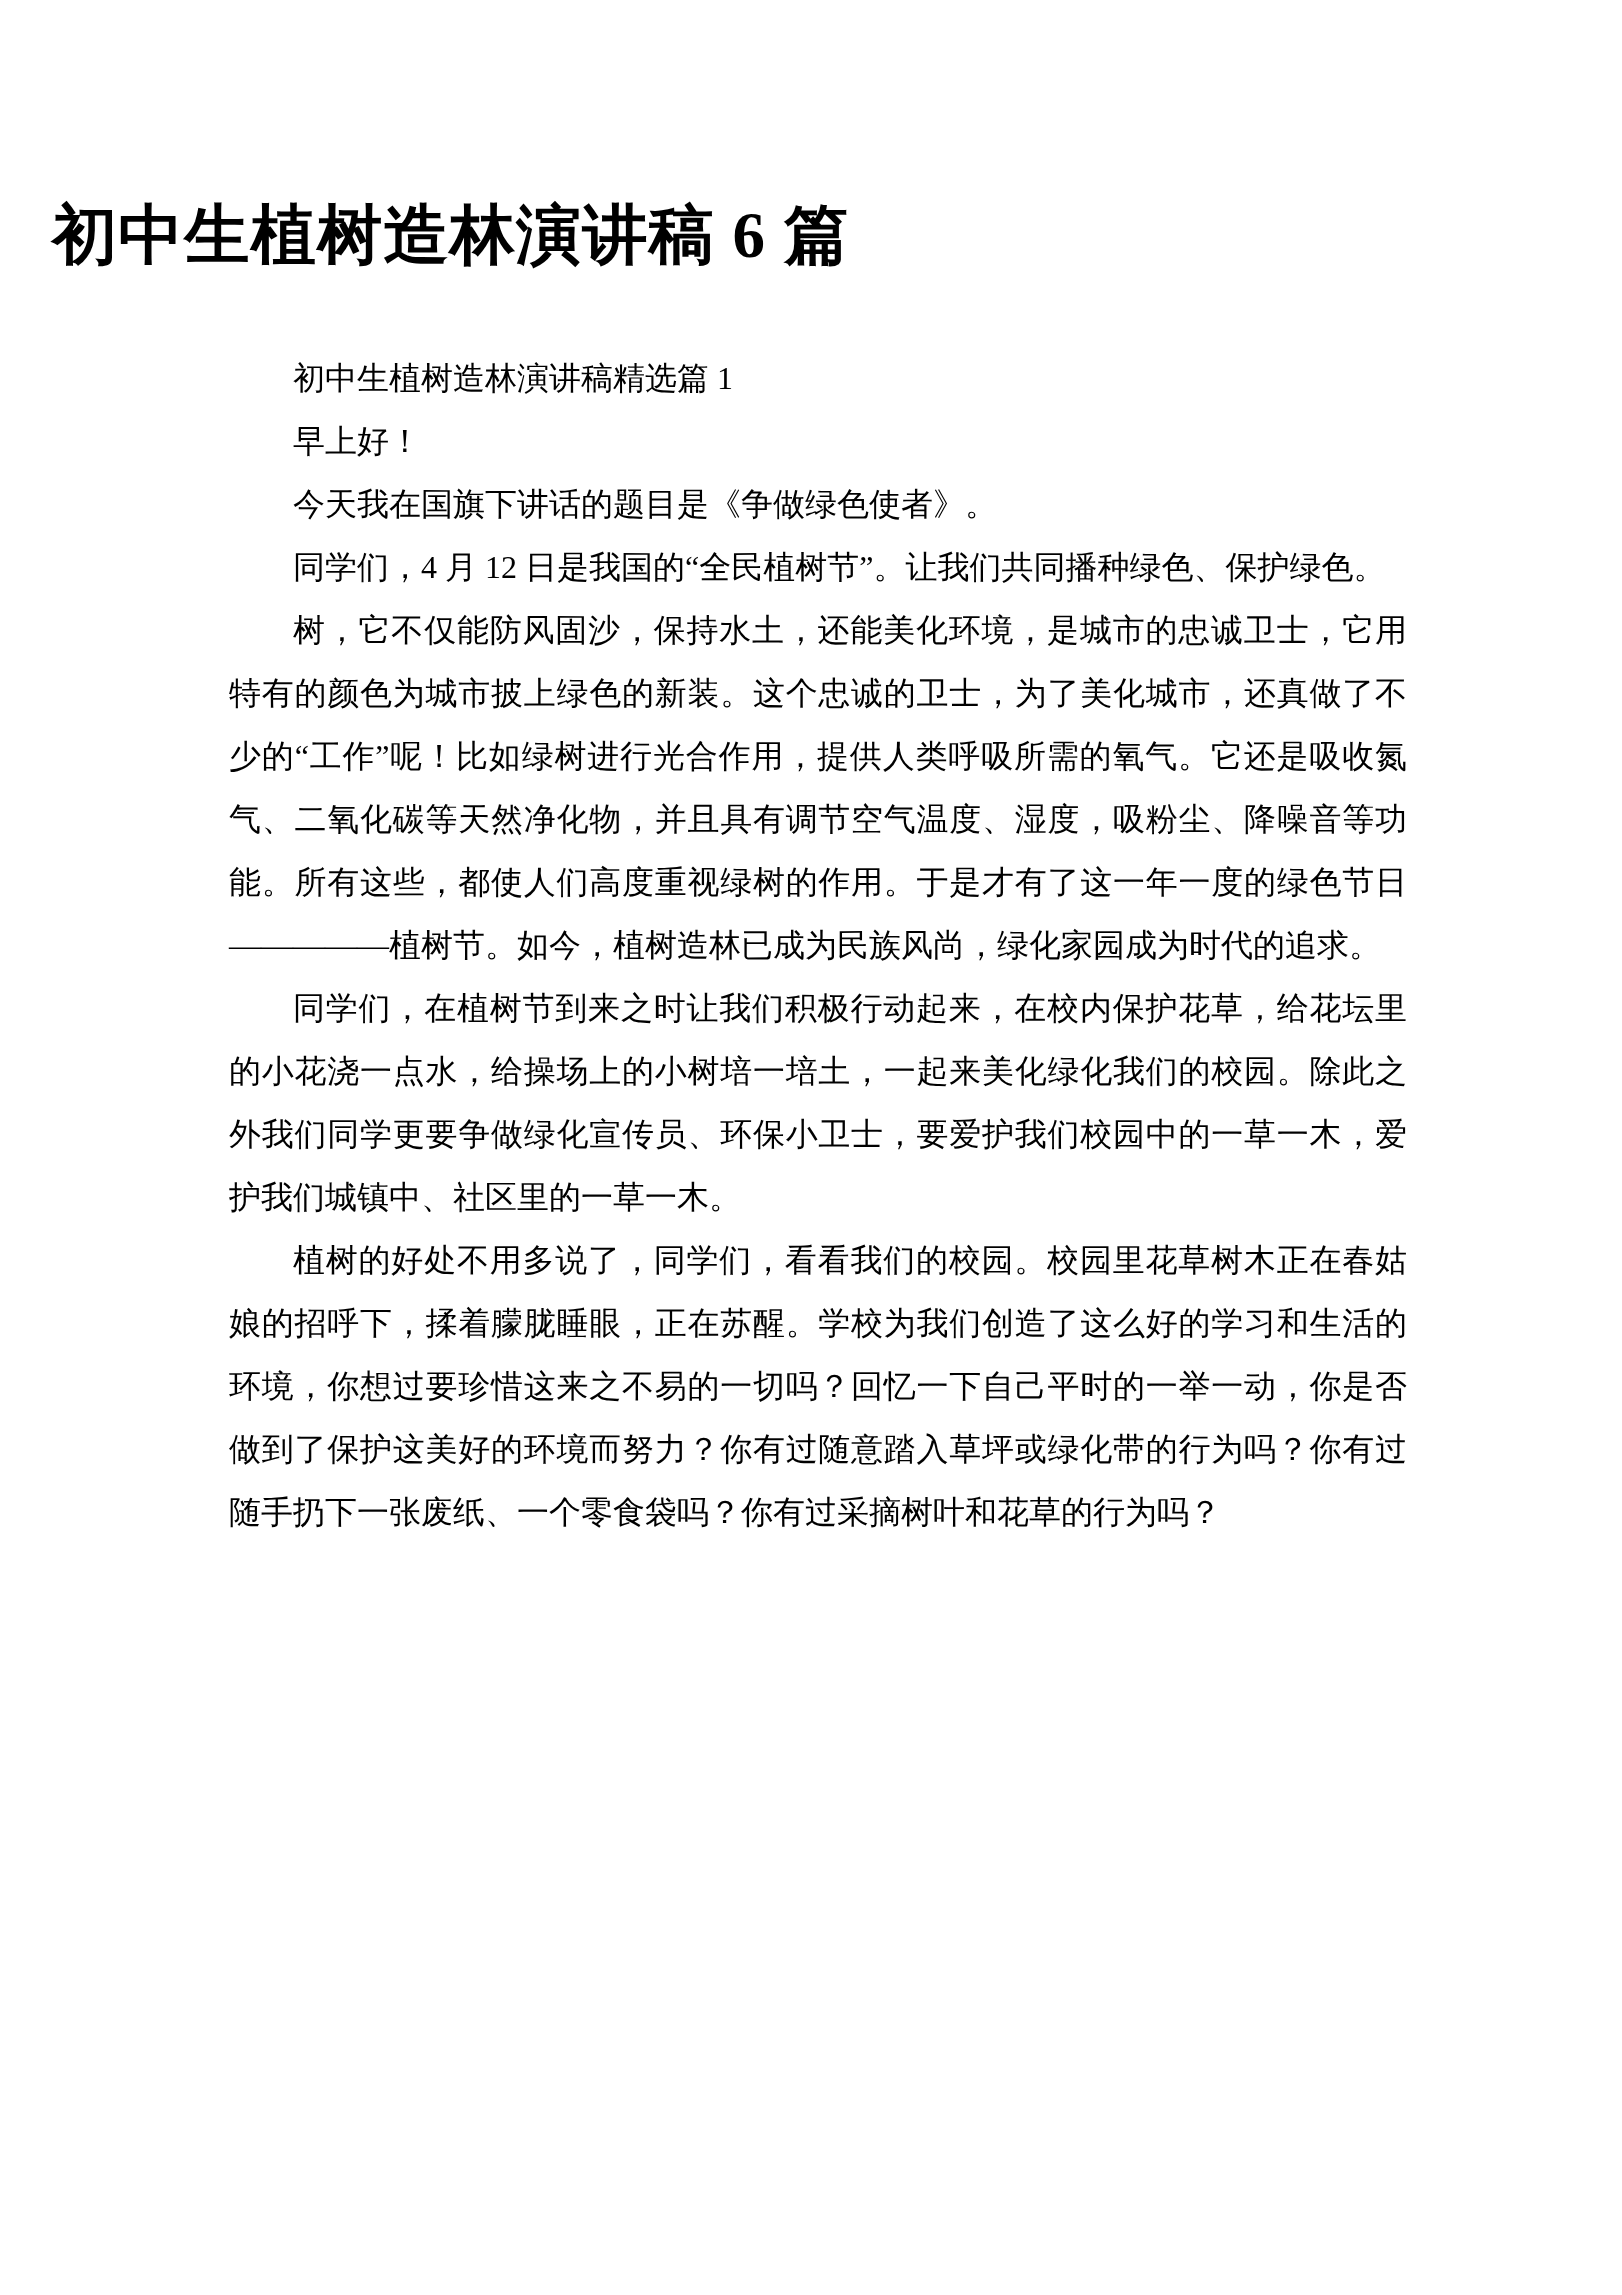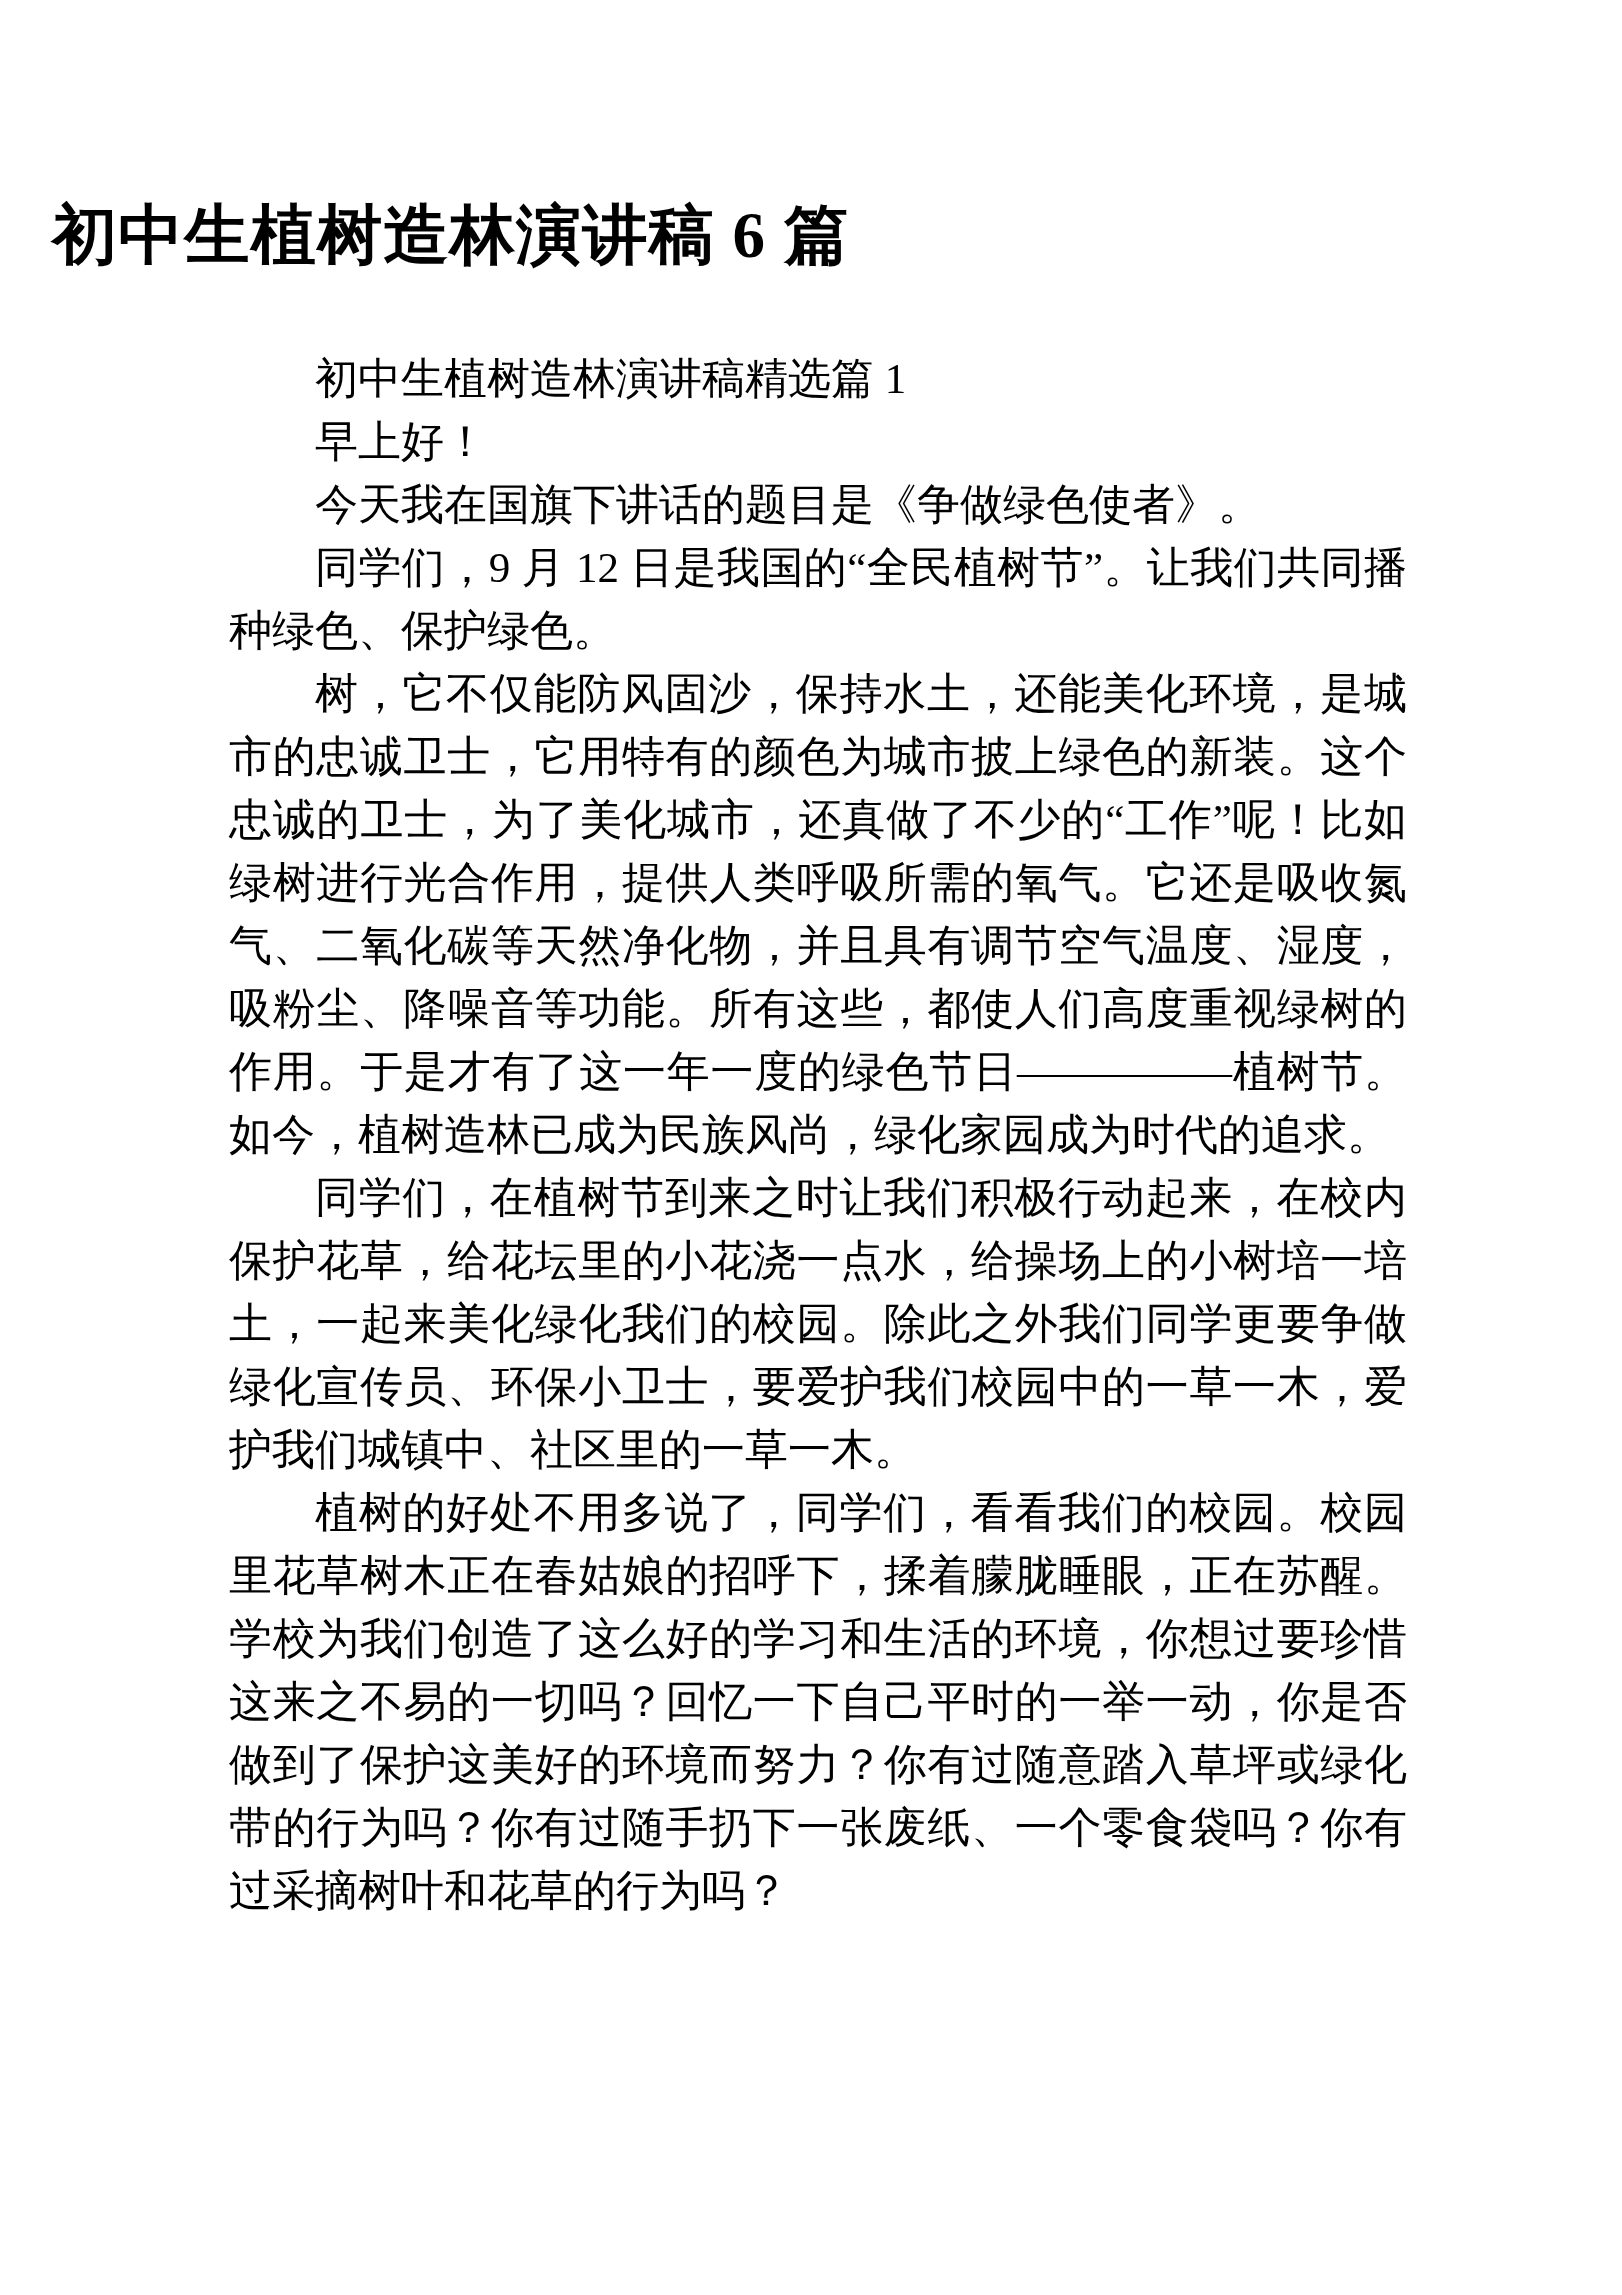--- a/index.html
+++ b/index.html
@@ -36,40 +36,40 @@
     font-family: "Liberation Serif", "DejaVu Serif", serif;
   }
 
   
   .doc-body {
     margin: 73px 216px 0 229px;
   }
   .para {
     margin: 0;
     padding: 0;
-    font-size: 43px;
+    font-size: 32px;
     line-height: 63px;
     text-align: justify;
     text-indent: 2em;
     font-weight: normal;
     word-break: break-all;
     font-family: "Liberation Serif", "DejaVu Serif", serif;
   }
 </style>
 </head>
 <body>
 
 <div class="page">
 
   <h1 class="doc-title">初中生植树造林演讲稿 6 篇</h1>
 
   <div class="doc-body">
     <p class="para">初中生植树造林演讲稿精选篇 1</p>
     <p class="para">早上好！</p>
     <p class="para">今天我在国旗下讲话的题目是《争做绿色使者》。</p>
-    <p class="para">同学们，9 月 12 日是我国的“全民植树节”。让我们共同播种绿色、保护绿色。</p>
+    <p class="para">同学们，4 月 12 日是我国的“全民植树节”。让我们共同播种绿色、保护绿色。</p>
     <p class="para">树，它不仅能防风固沙，保持水土，还能美化环境，是城市的忠诚卫士，它用特有的颜色为城市披上绿色的新装。这个忠诚的卫士，为了美化城市，还真做了不少的“工作”呢！比如绿树进行光合作用，提供人类呼吸所需的氧气。它还是吸收氮气、二氧化碳等天然净化物，并且具有调节空气温度、湿度，吸粉尘、降噪音等功能。所有这些，都使人们高度重视绿树的作用。于是才有了这一年一度的绿色节日—————植树节。如今，植树造林已成为民族风尚，绿化家园成为时代的追求。</p>
     <p class="para">同学们，在植树节到来之时让我们积极行动起来，在校内保护花草，给花坛里的小花浇一点水，给操场上的小树培一培土，一起来美化绿化我们的校园。除此之外我们同学更要争做绿化宣传员、环保小卫士，要爱护我们校园中的一草一木，爱护我们城镇中、社区里的一草一木。</p>
     <p class="para">植树的好处不用多说了，同学们，看看我们的校园。校园里花草树木正在春姑娘的招呼下，揉着朦胧睡眼，正在苏醒。学校为我们创造了这么好的学习和生活的环境，你想过要珍惜这来之不易的一切吗？回忆一下自己平时的一举一动，你是否做到了保护这美好的环境而努力？你有过随意踏入草坪或绿化带的行为吗？你有过随手扔下一张废纸、一个零食袋吗？你有过采摘树叶和花草的行为吗？</p>
   </div>
 
 </div>
 
 
 </body></html>

